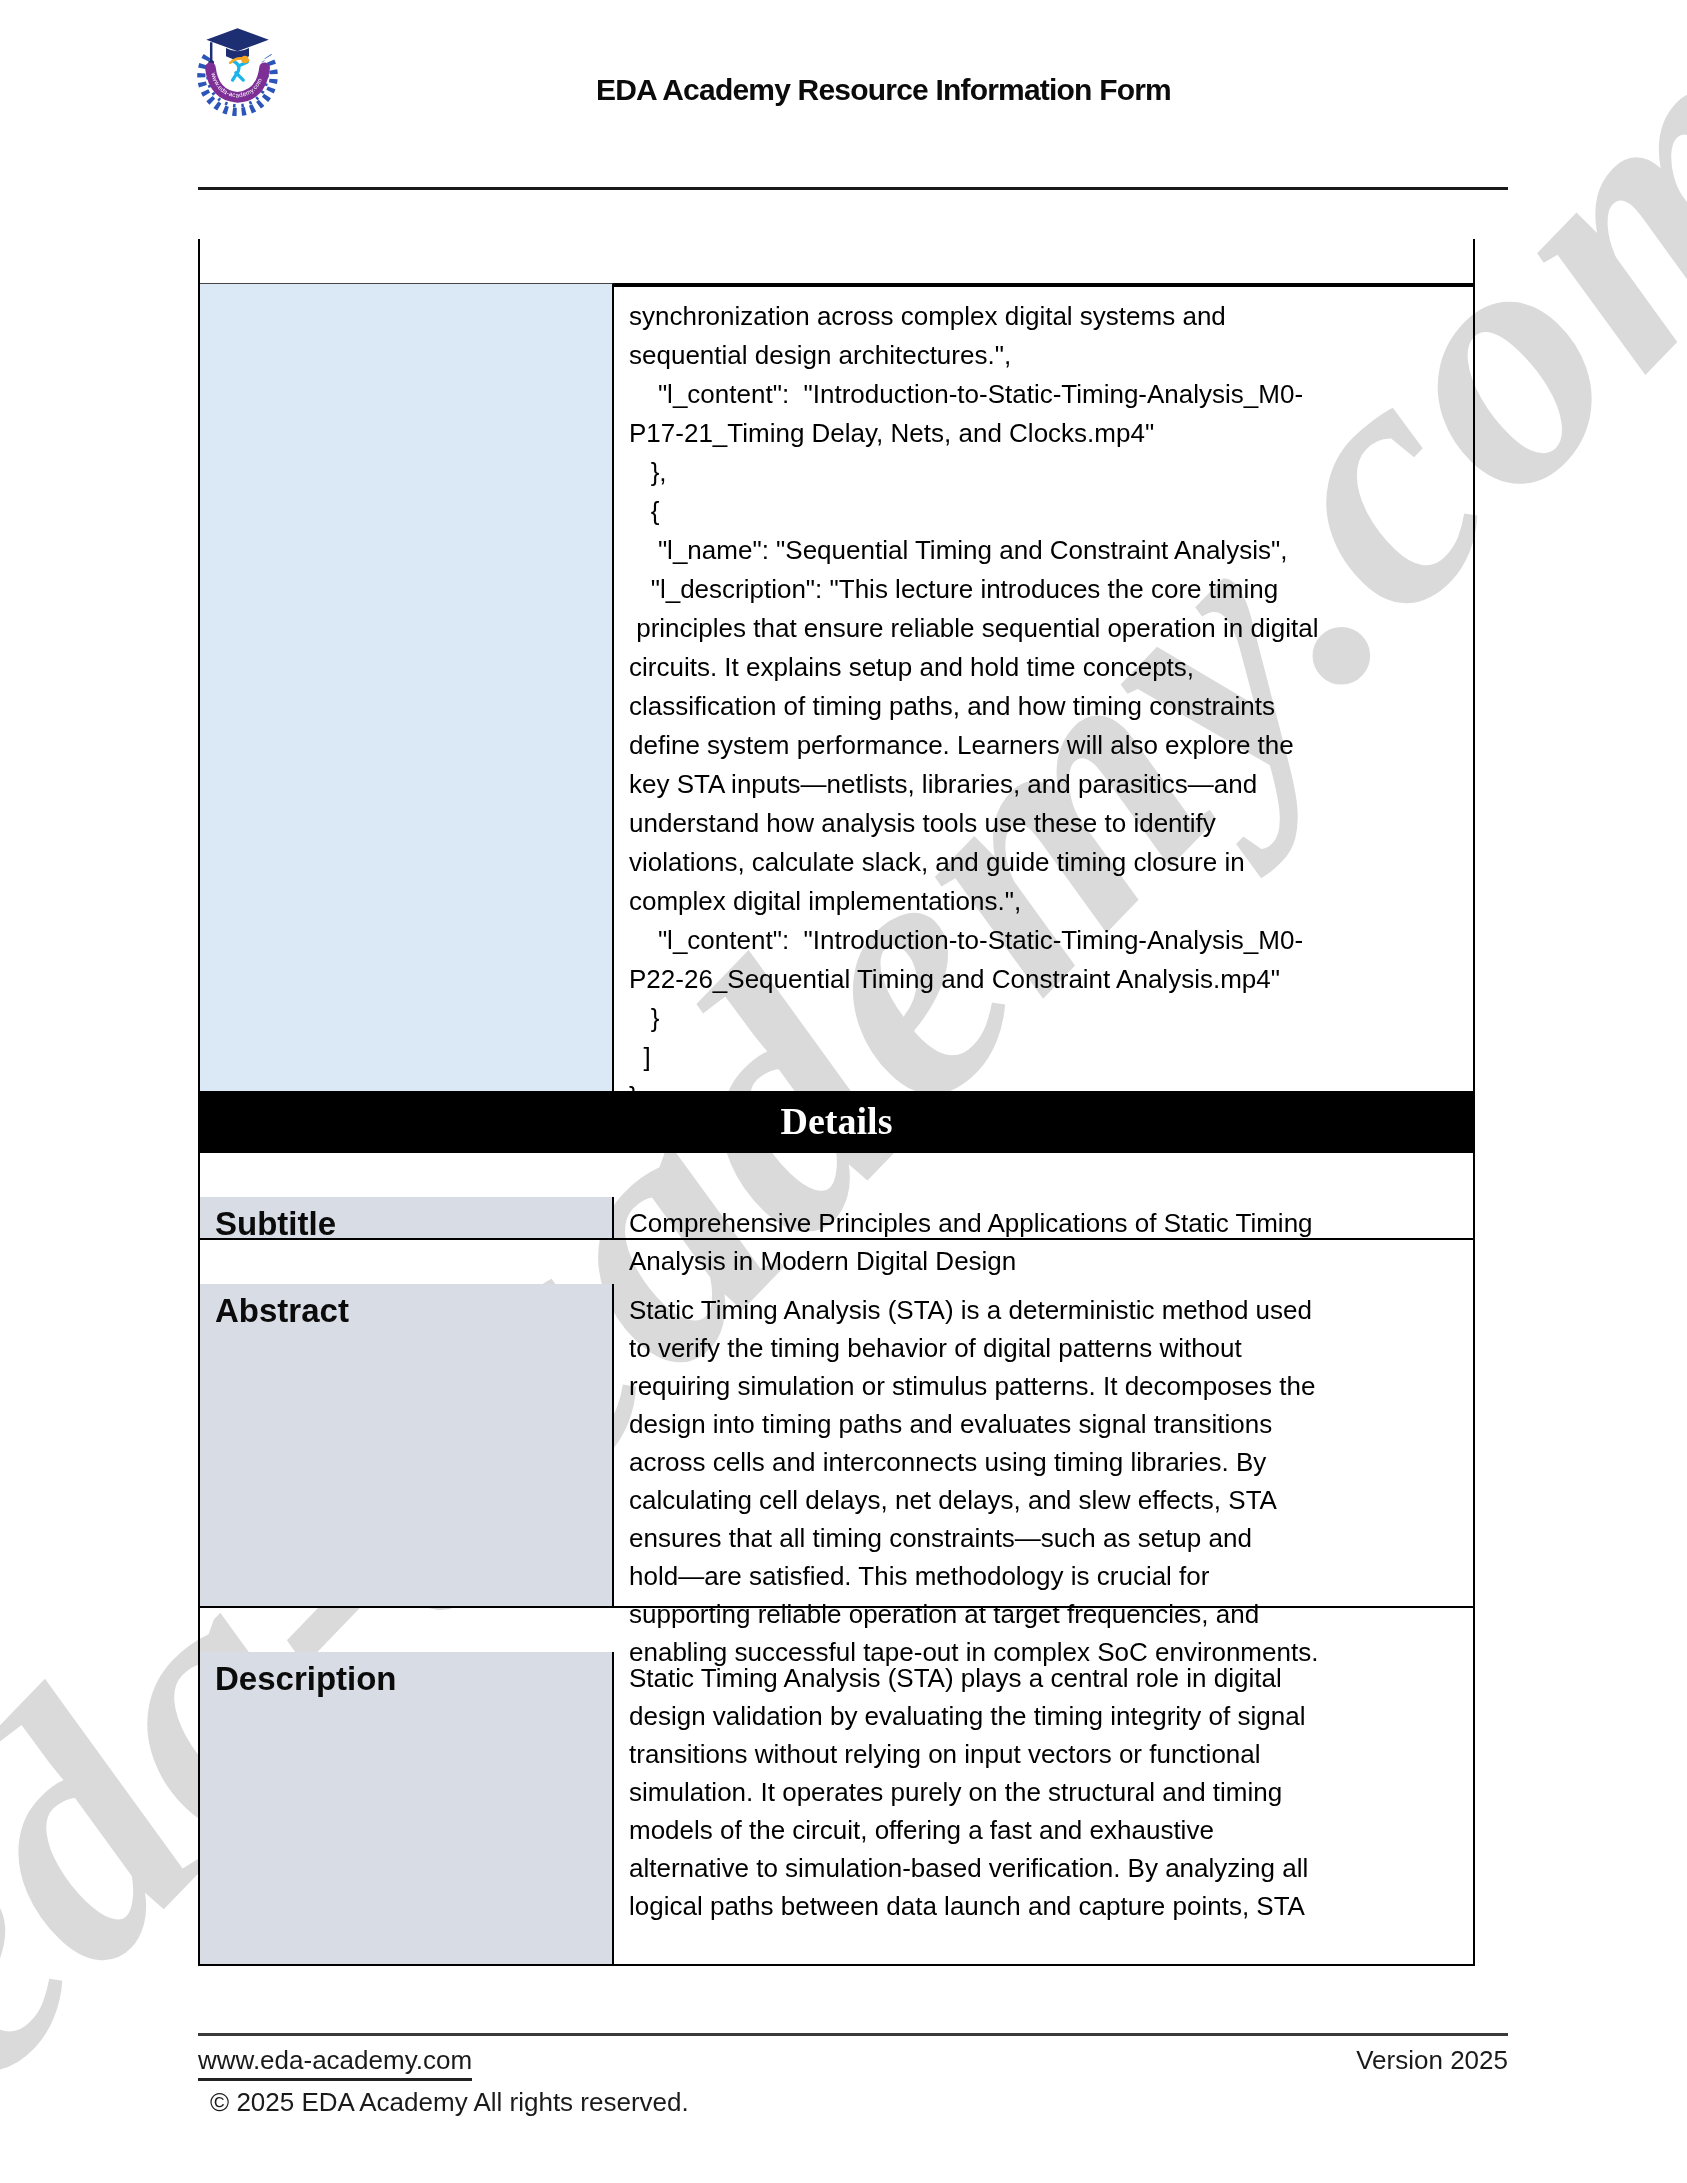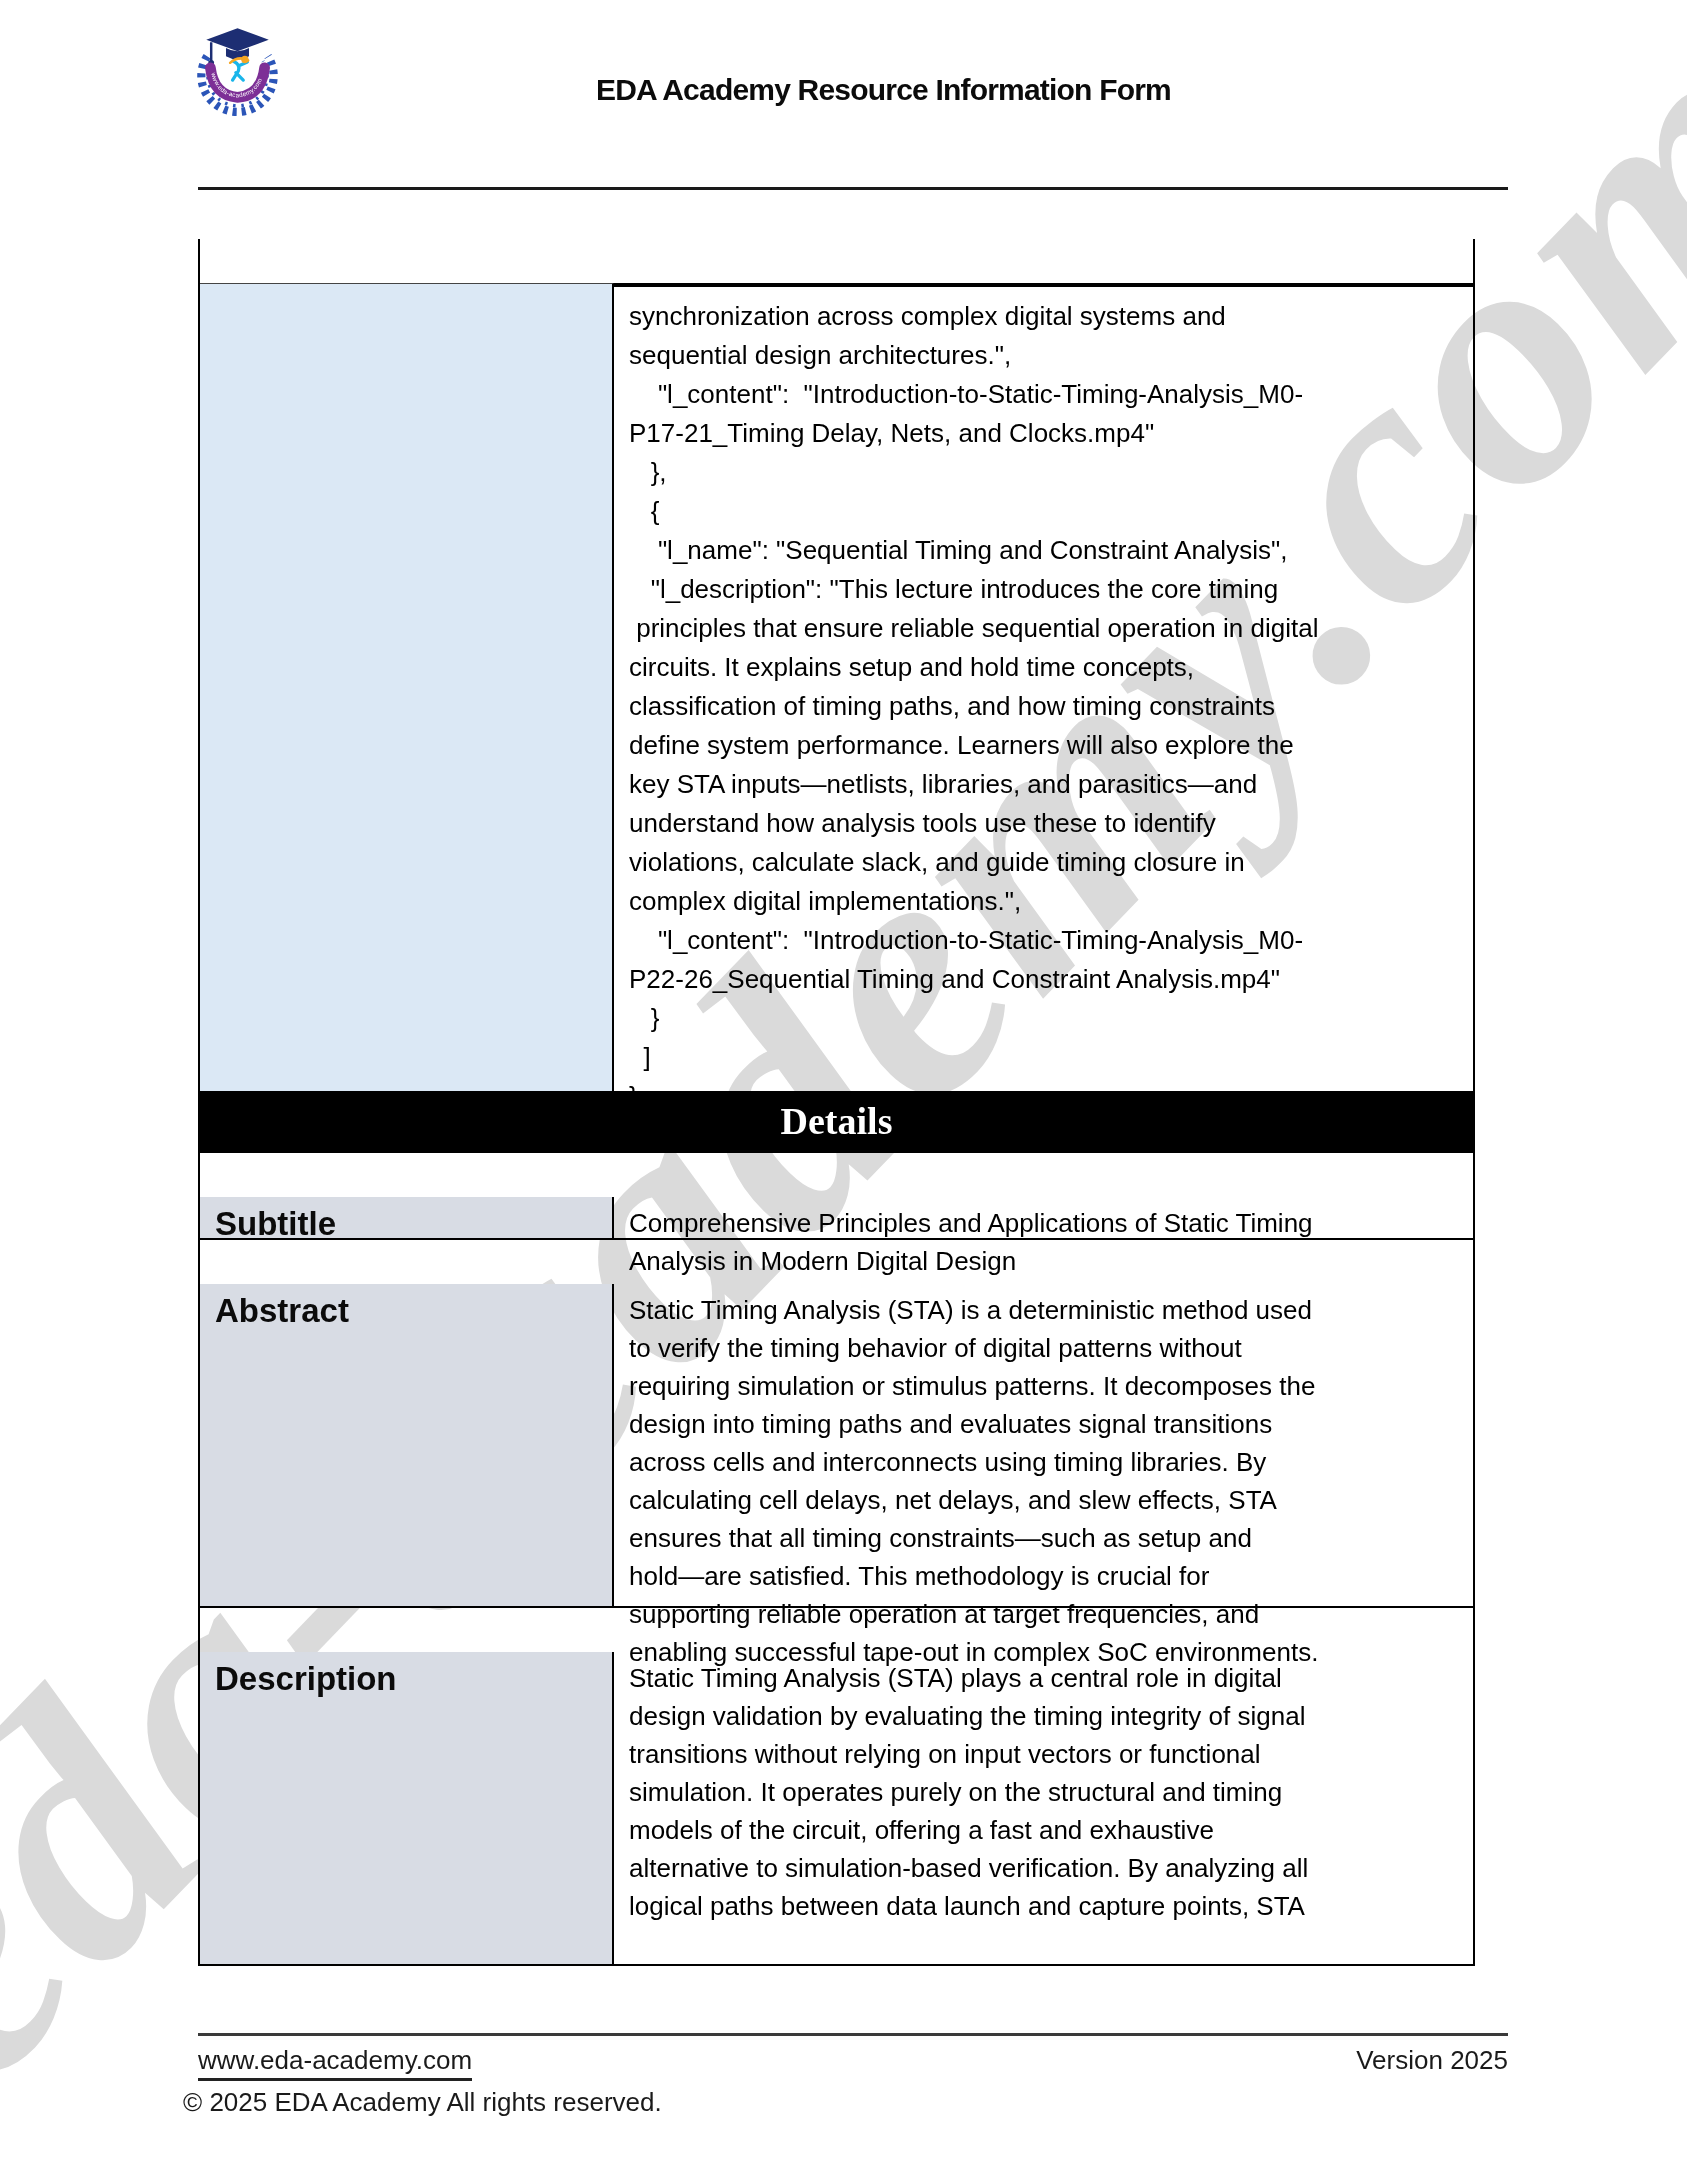--- a/index.html
+++ b/index.html
@@ -45,21 +45,21 @@
                           font-size:33px; font-weight:bold; color:#0b0b0b; }
   .row-field .cell-right { padding:6.6px 6.6px 0 15px; font-size:26px; line-height:38px; }
 
   .tline { white-space:pre; }
 
   .footer-rule { position:absolute; left:198px; top:2033px; width:1310px; height:2.5px; background:#3a3a3a; z-index:2; }
   .footer-line1 { position:absolute; left:198px; top:2045px; width:1310px; z-index:2;
                   display:flex; justify-content:space-between; align-items:flex-start;
                   font-size:26px; color:#1a1a1a; }
   .footer-link { border-bottom:3.3px solid #222; padding-bottom:1.6px; text-decoration:none; color:#1a1a1a; }
-  .footer-copy { position:absolute; left:183px; top:2087px; font-size:26px; color:#1a1a1a; z-index:2; }
+  .footer-copy { position:absolute; left:210px; top:2087px; font-size:26px; color:#1a1a1a; z-index:2; }
 </style>
 </head>
 <body>
 
 <div class="page">
 
   <div class="watermark">eda-academy.com</div>
 
   <svg class="logo" viewBox="0 0 110 118" aria-hidden="true">
 

